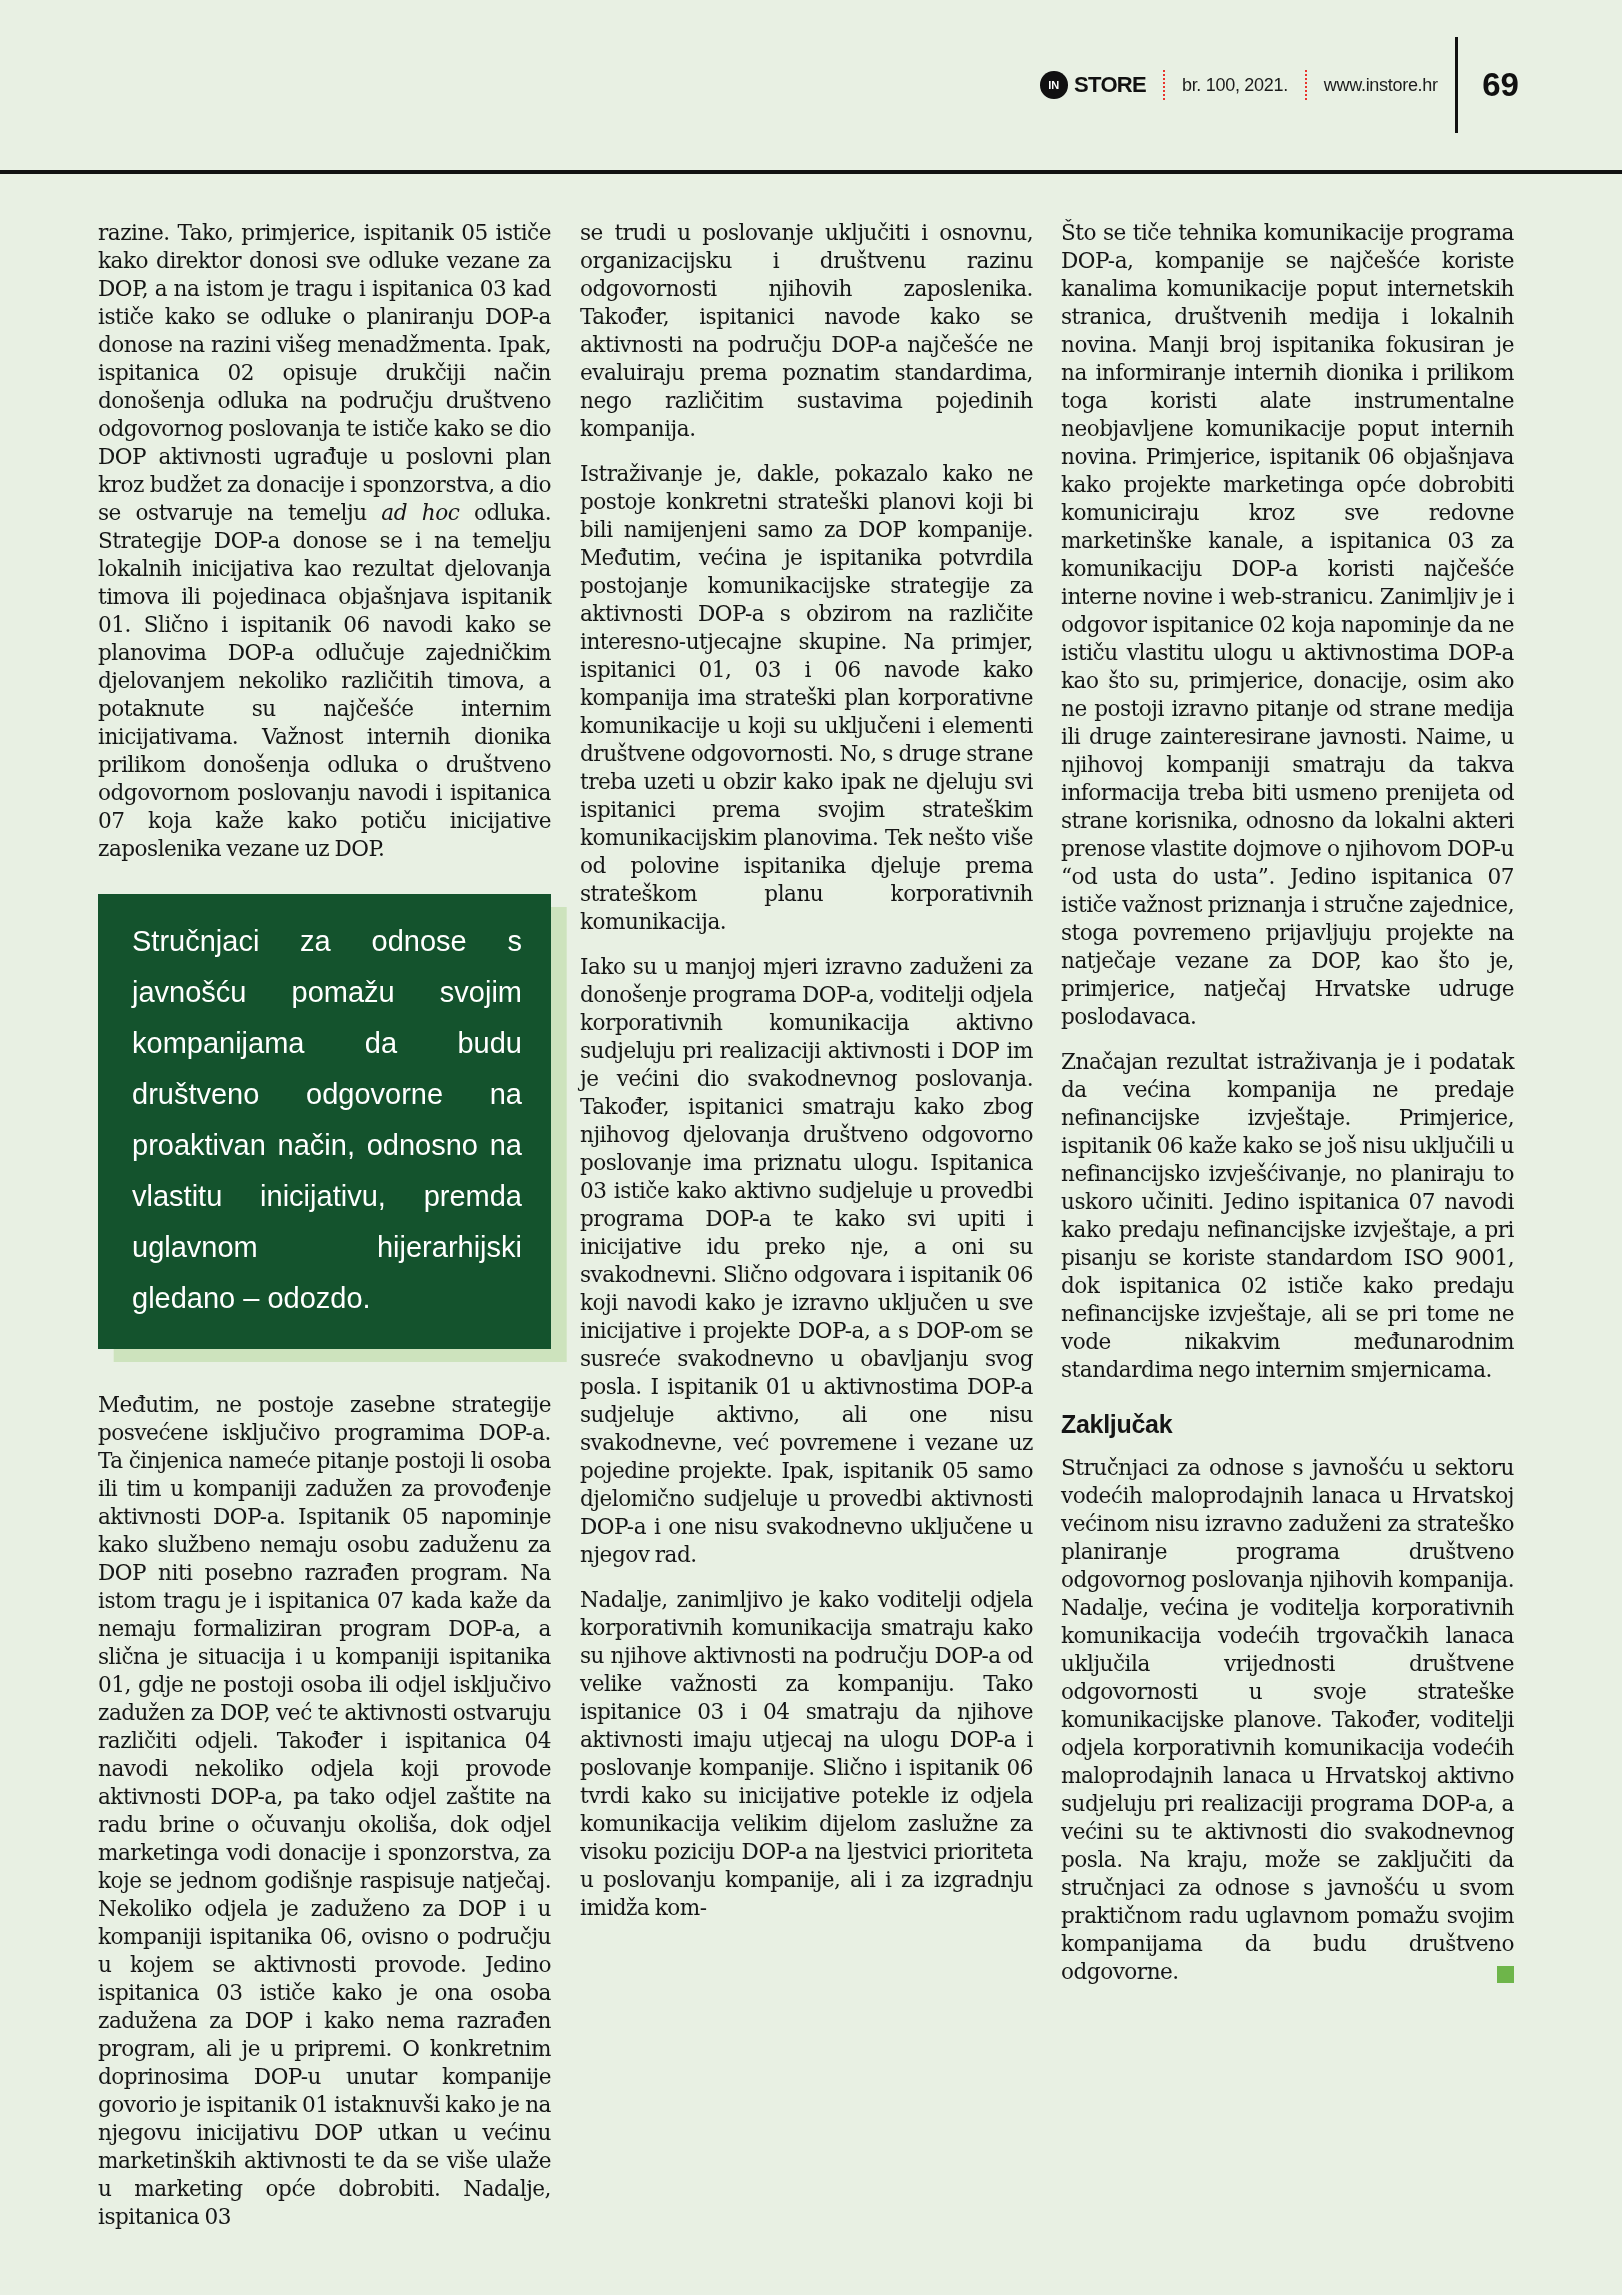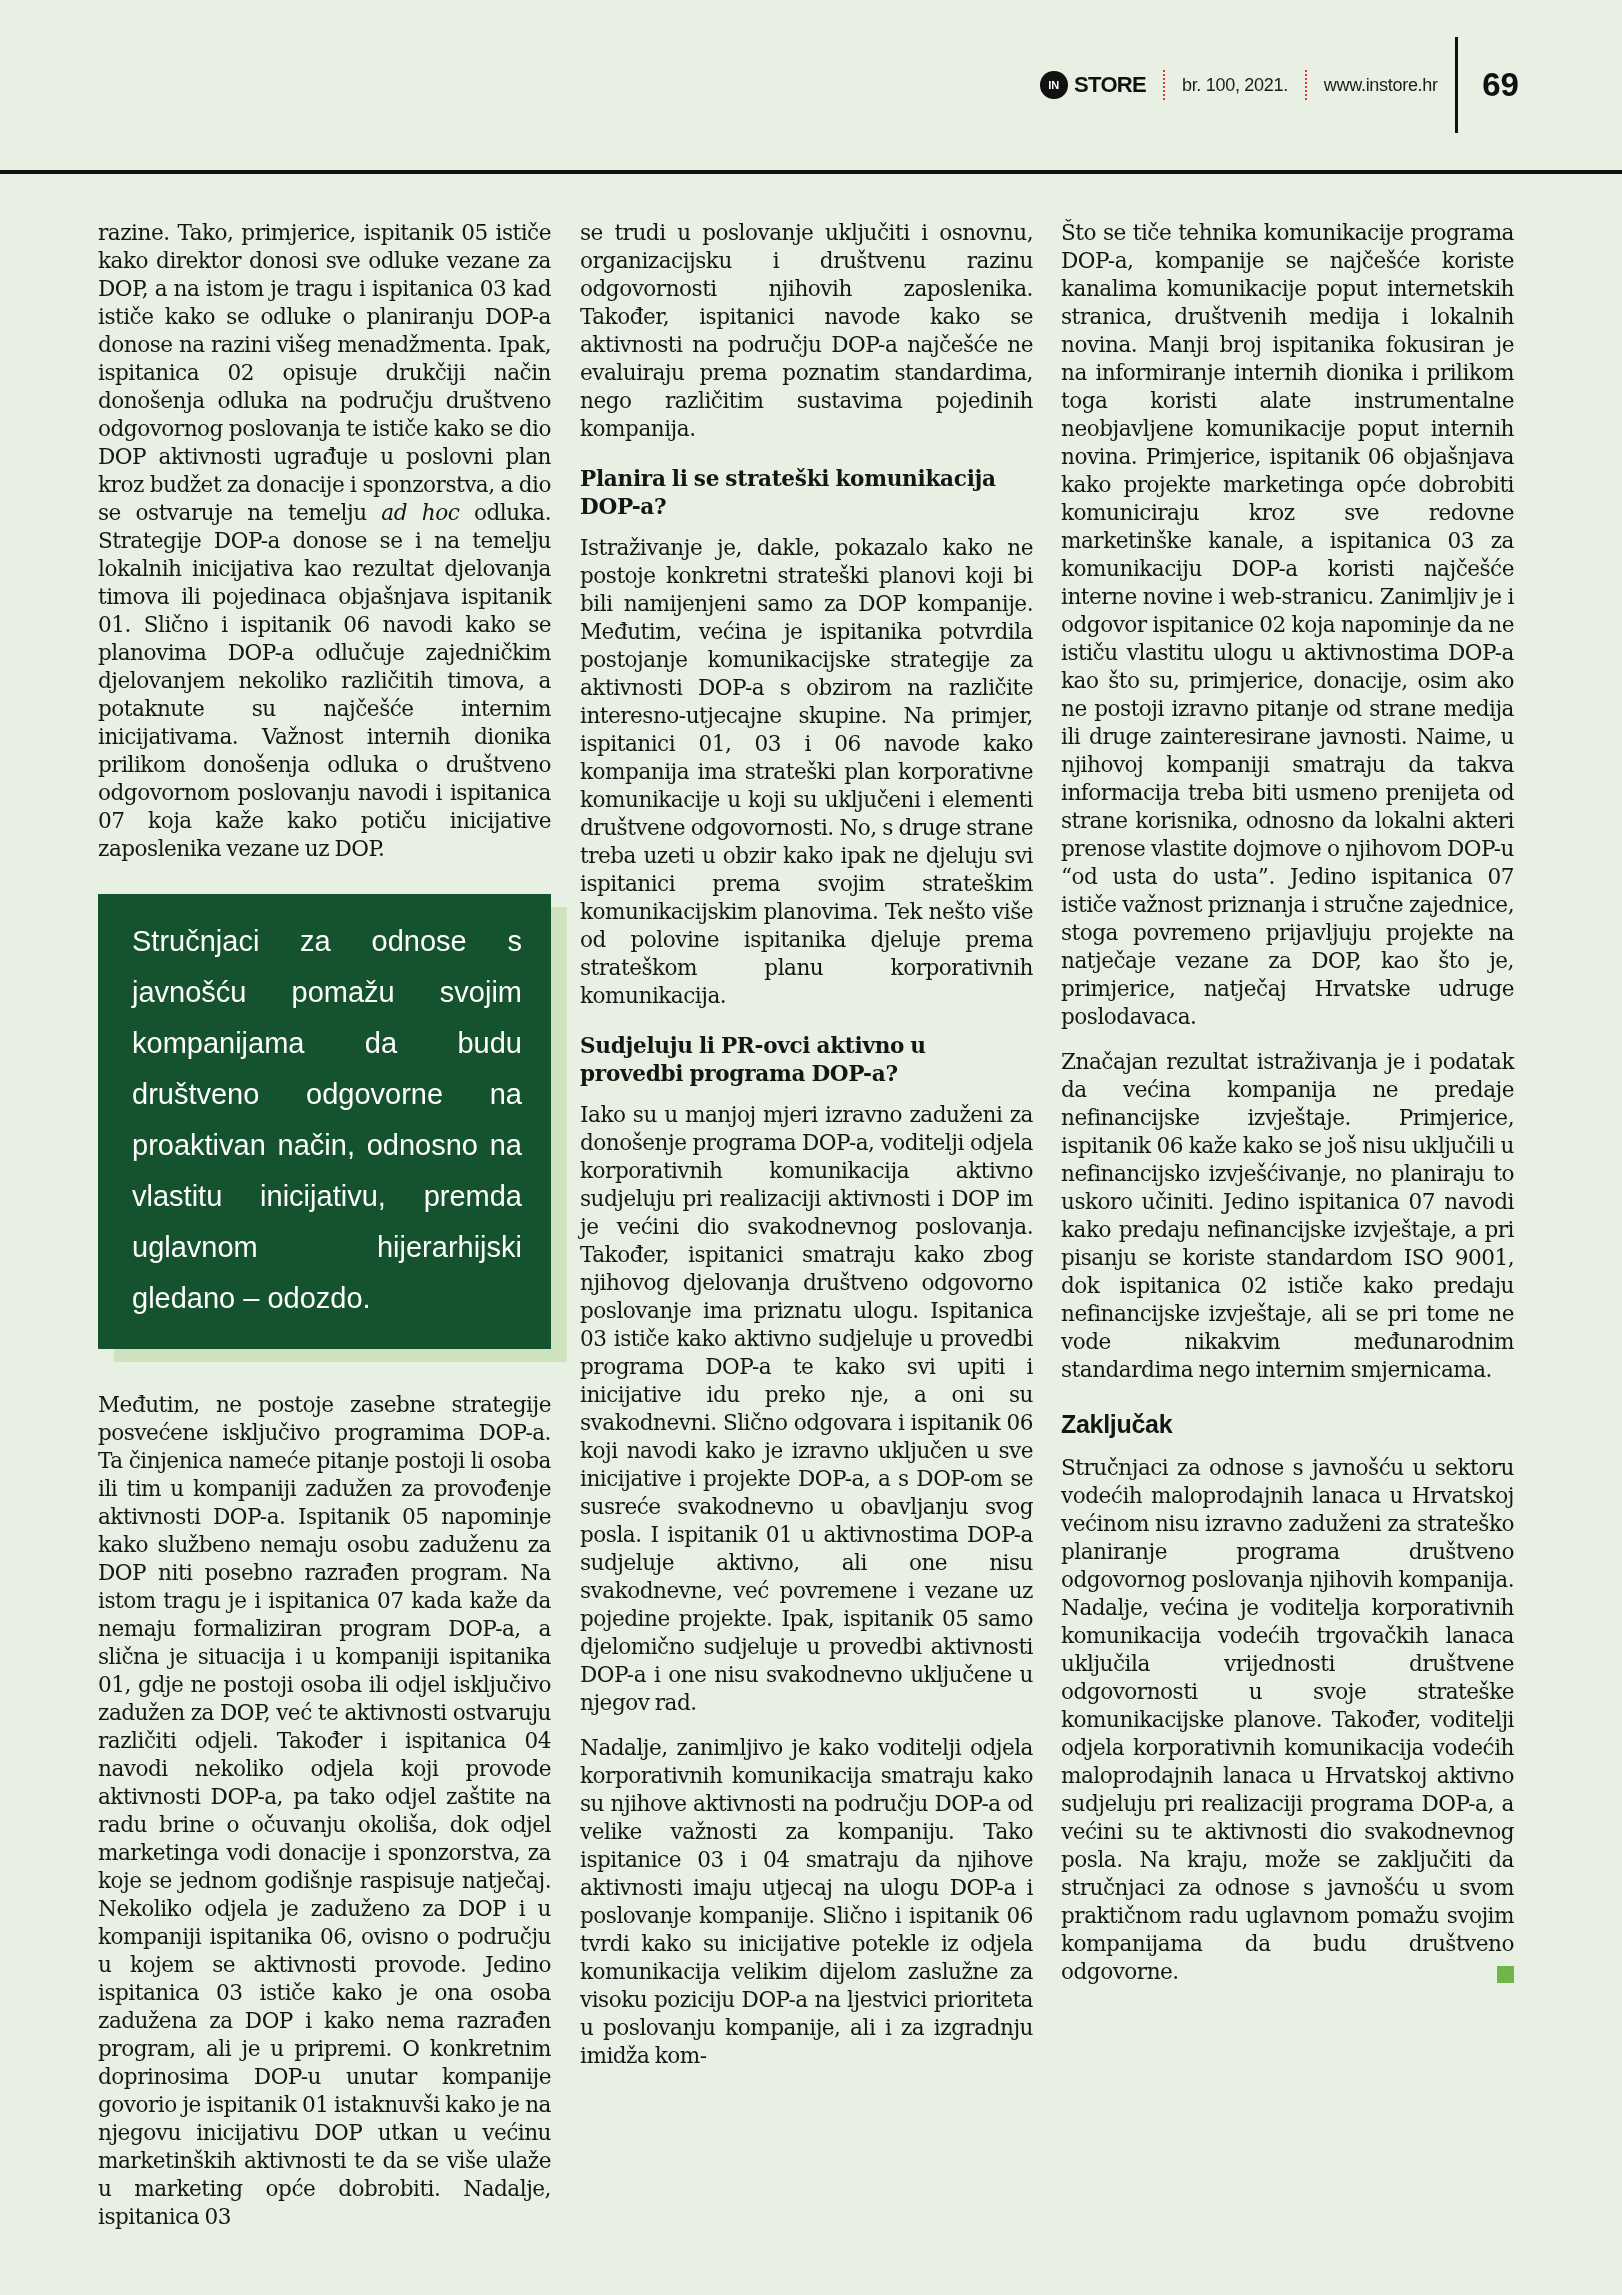--- a/index.html
+++ b/index.html
@@ -117,23 +117,21 @@
   <div class="col col-left">
     <p class="para flow"><span>razine. Tako, primjerice, ispitanik 05 ističe kako direktor donosi sve odluke vezane za DOP, a na istom je tragu i ispitanica 03 kad ističe kako se odluke o planiranju DOP-a donose na razini višeg menadžmenta. Ipak, ispitanica 02 opisuje drukčiji način donošenja odluka na području društveno odgovornog poslovanja te ističe kako se dio DOP aktivnosti ugrađuje u poslovni plan kroz budžet za donacije i sponzorstva, a dio se ostvaruje na temelju </span><span class="em">ad hoc</span><span> odluka. Strategije DOP-a donose se i na temelju lokalnih inicijativa kao rezultat djelovanja timova ili pojedinaca objašnjava ispitanik 01. Slično i ispitanik 06 navodi kako se planovima DOP-a odlučuje zajedničkim djelovanjem nekoliko različitih timova, a potaknute su najčešće internim inicijativama. Važnost internih dionika prilikom donošenja odluka o društveno odgovornom poslovanju navodi i ispitanica 07 koja kaže kako potiču inicijative zaposlenika vezane uz DOP.</span></p>
     <div class="quote-box">
       <span>Stručnjaci za odnose s javnošću pomažu svojim kompanijama da budu društveno odgovorne na proaktivan način, odnosno na vlastitu inicijativu, premda uglavnom hijerarhijski gledano – odozdo.</span>
     </div>
     <p class="para flow">Međutim, ne postoje zasebne strategije posvećene isključivo programima DOP-a. Ta činjenica nameće pitanje postoji li osoba ili tim u kompaniji zadužen za provođenje aktivnosti DOP-a. Ispitanik 05 napominje kako službeno nemaju osobu zaduženu za DOP niti posebno razrađen program. Na istom tragu je i ispitanica 07 kada kaže da nemaju formaliziran program DOP-a, a slična je situacija i u kompaniji ispitanika 01, gdje ne postoji osoba ili odjel isključivo zadužen za DOP, već te aktivnosti ostvaruju različiti odjeli. Također i ispitanica 04 navodi nekoliko odjela koji provode aktivnosti DOP-a, pa tako odjel zaštite na radu brine o očuvanju okoliša, dok odjel marketinga vodi donacije i sponzorstva, za koje se jednom godišnje raspisuje natječaj. Nekoliko odjela je zaduženo za DOP i u kompaniji ispitanika 06, ovisno o području u kojem se aktivnosti provode. Jedino ispitanica 03 ističe kako je ona osoba zadužena za DOP i kako nema razrađen program, ali je u pripremi. O konkretnim doprinosima DOP-u unutar kompanije govorio je ispitanik 01 istaknuvši kako je na njegovu inicijativu DOP utkan u većinu marketinških aktivnosti te da se više ulaže u marketing opće dobrobiti. Nadalje, ispitanica 03</p>
   </div>
 
   <div class="col col-mid">
     <p class="para">se trudi u poslovanje uključiti i osnovnu, organizacijsku i društvenu razinu odgovornosti njihovih zaposlenika. Također, ispitanici navode kako se aktivnosti na području DOP-a najčešće ne evaluiraju prema poznatim standardima, nego različitim sustavima pojedinih kompanija.</p>
-    <p class="sub-heading">Planira li se strateški komunikacija DOP-a?</p>
     <p class="para">Istraživanje je, dakle, pokazalo kako ne postoje konkretni strateški planovi koji bi bili namijenjeni samo za DOP kompanije. Međutim, većina je ispitanika potvrdila postojanje komunikacijske strategije za aktivnosti DOP-a s obzirom na različite interesno-utjecajne skupine. Na primjer, ispitanici 01, 03 i 06 navode kako kompanija ima strateški plan korporativne komunikacije u koji su uključeni i elementi društvene odgovornosti. No, s druge strane treba uzeti u obzir kako ipak ne djeluju svi ispitanici prema svojim strateškim komunikacijskim planovima. Tek nešto više od polovine ispitanika djeluje prema strateškom planu korporativnih komunikacija.</p>
-    <p class="sub-heading">Sudjeluju li PR-ovci aktivno u provedbi programa DOP-a?</p>
     <p class="para">Iako su u manjoj mjeri izravno zaduženi za donošenje programa DOP-a, voditelji odjela korporativnih komunikacija aktivno sudjeluju pri realizaciji aktivnosti i DOP im je većini dio svakodnevnog poslovanja. Također, ispitanici smatraju kako zbog njihovog djelovanja društveno odgovorno poslovanje ima priznatu ulogu. Ispitanica 03 ističe kako aktivno sudjeluje u provedbi programa DOP-a te kako svi upiti i inicijative idu preko nje, a oni su svakodnevni. Slično odgovara i ispitanik 06 koji navodi kako je izravno uključen u sve inicijative i projekte DOP-a, a s DOP-om se susreće svakodnevno u obavljanju svog posla. I ispitanik 01 u aktivnostima DOP-a sudjeluje aktivno, ali one nisu svakodnevne, već povremene i vezane uz pojedine projekte. Ipak, ispitanik 05 samo djelomično sudjeluje u provedbi aktivnosti DOP-a i one nisu svakodnevno uključene u njegov rad.</p>
     <p class="para flow">Nadalje, zanimljivo je kako voditelji odjela korporativnih komunikacija smatraju kako su njihove aktivnosti na području DOP-a od velike važnosti za kompaniju. Tako ispitanice 03 i 04 smatraju da njihove aktivnosti imaju utjecaj na ulogu DOP-a i poslovanje kompanije. Slično i ispitanik 06 tvrdi kako su inicijative potekle iz odjela komunikacija velikim dijelom zaslužne za visoku poziciju DOP-a na ljestvici prioriteta u poslovanju kompanije, ali i za izgradnju imidža kom-</p>
   </div>
 
   <div class="col col-right">
     <p class="para">Što se tiče tehnika komunikacije programa DOP-a, kompanije se najčešće koriste kanalima komunikacije poput internetskih stranica, društvenih medija i lokalnih novina. Manji broj ispitanika fokusiran je na informiranje internih dionika i prilikom toga koristi alate instrumentalne neobjavljene komunikacije poput internih novina. Primjerice, ispitanik 06 objašnjava kako projekte marketinga opće dobrobiti komuniciraju kroz sve redovne marketinške kanale, a ispitanica 03 za komunikaciju DOP-a koristi najčešće interne novine i web-stranicu. Zanimljiv je i odgovor ispitanice 02 koja napominje da ne ističu vlastitu ulogu u aktivnostima DOP-a kao što su, primjerice, donacije, osim ako ne postoji izravno pitanje od strane medija ili druge zainteresirane javnosti. Naime, u njihovoj kompaniji smatraju da takva informacija treba biti usmeno prenijeta od strane korisnika, odnosno da lokalni akteri prenose vlastite dojmove o njihovom DOP-u “od usta do usta”. Jedino ispitanica 07 ističe važnost priznanja i stručne zajednice, stoga povremeno prijavljuju projekte na natječaje vezane za DOP, kao što je, primjerice, natječaj Hrvatske udruge poslodavaca.</p>
     <p class="para">Značajan rezultat istraživanja je i podatak da većina kompanija ne predaje nefinancijske izvještaje. Primjerice, ispitanik 06 kaže kako se još nisu uključili u nefinancijsko izvješćivanje, no planiraju to uskoro učiniti. Jedino ispitanica 07 navodi kako predaju nefinancijske izvještaje, a pri pisanju se koriste standardom ISO 9001, dok ispitanica 02 ističe kako predaju nefinancijske izvještaje, ali se pri tome ne vode nikakvim međunarodnim standardima nego internim smjernicama.</p>
     <p class="section-heading">Zaključak</p>
     <p class="para flow"><span>Stručnjaci za odnose s javnošću u sektoru vodećih maloprodajnih lanaca u Hrvatskoj većinom nisu izravno zaduženi za strateško planiranje programa društveno odgovornog poslovanja njihovih kompanija. Nadalje, većina je voditelja korporativnih komunikacija vodećih trgovačkih lanaca uključila vrijednosti društvene odgovornosti u svoje strateške komunikacijske planove. Također, voditelji odjela korporativnih komunikacija vodećih maloprodajnih lanaca u Hrvatskoj aktivno sudjeluju pri realizaciji programa DOP-a, a većini su te aktivnosti dio svakodnevnog posla. Na kraju, može se zaključiti da stručnjaci za odnose s javnošću u svom praktičnom radu uglavnom pomažu svojim kompanijama da budu društveno odgovorne.</span><span class="endmark"></span></p>
   </div>

